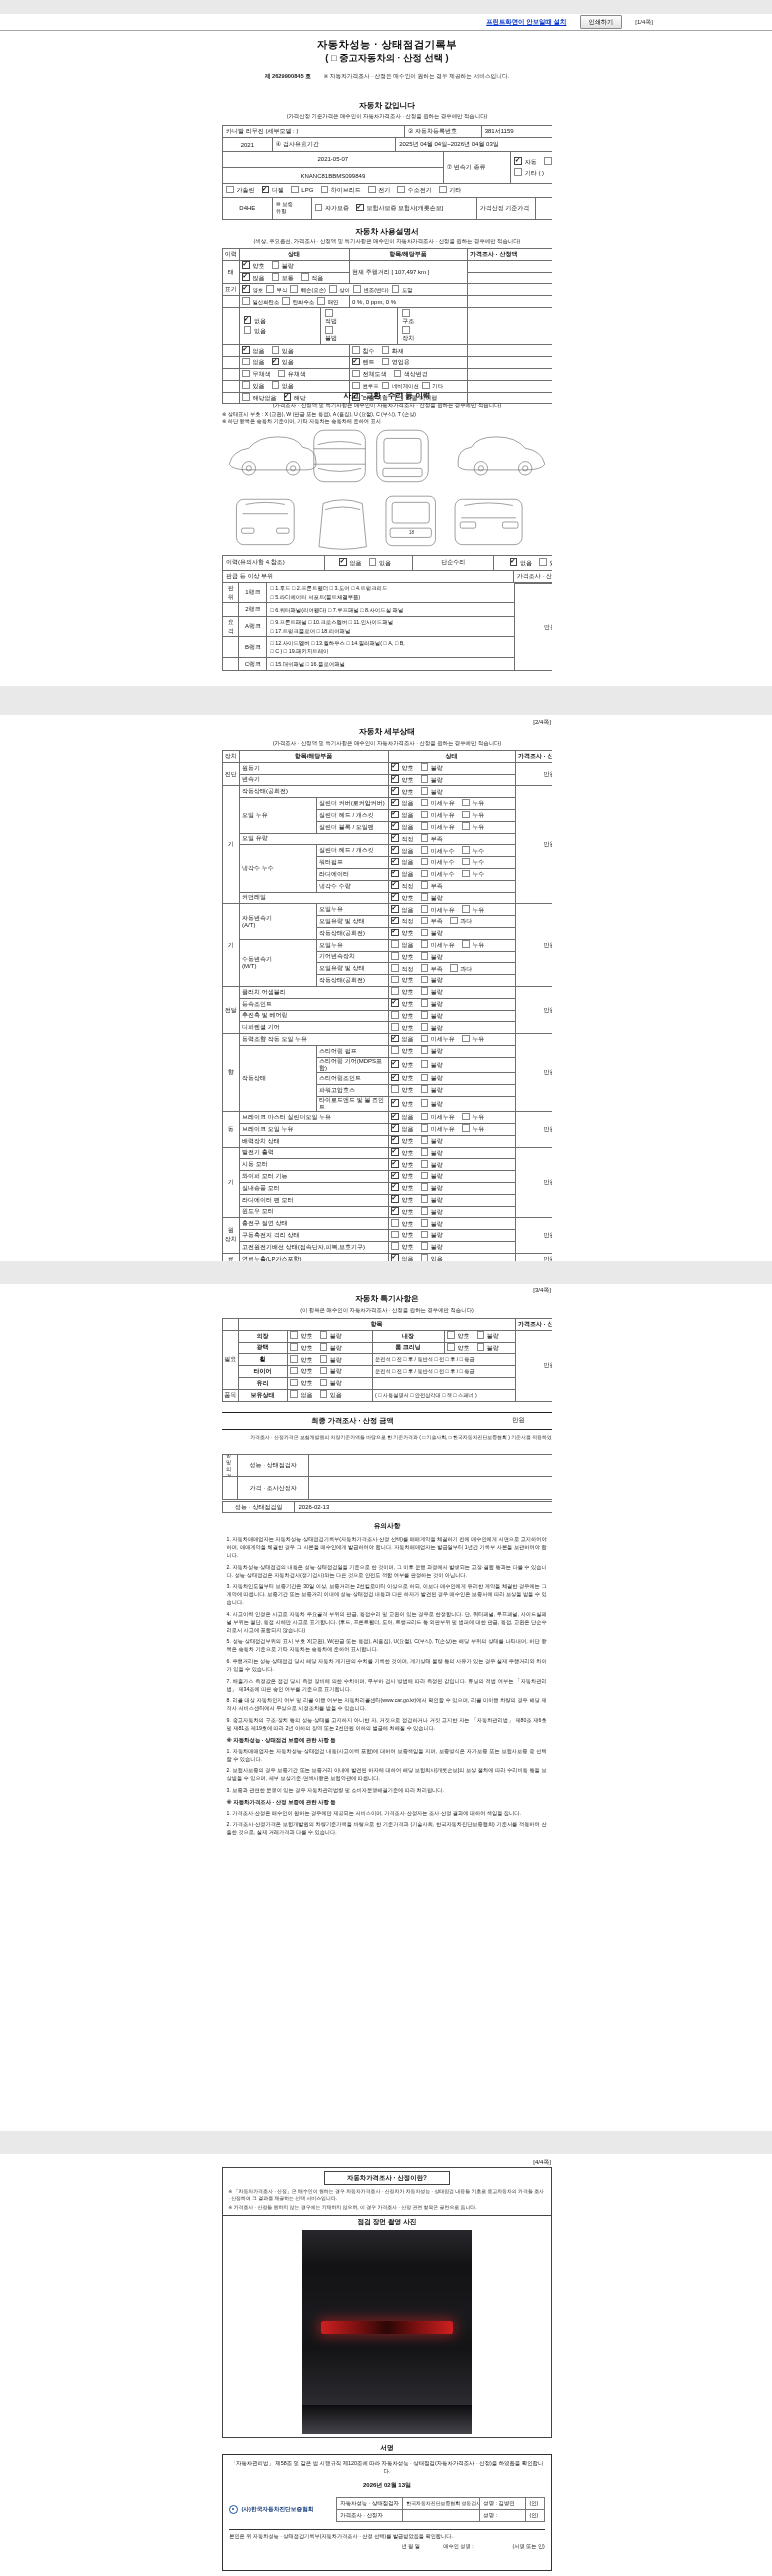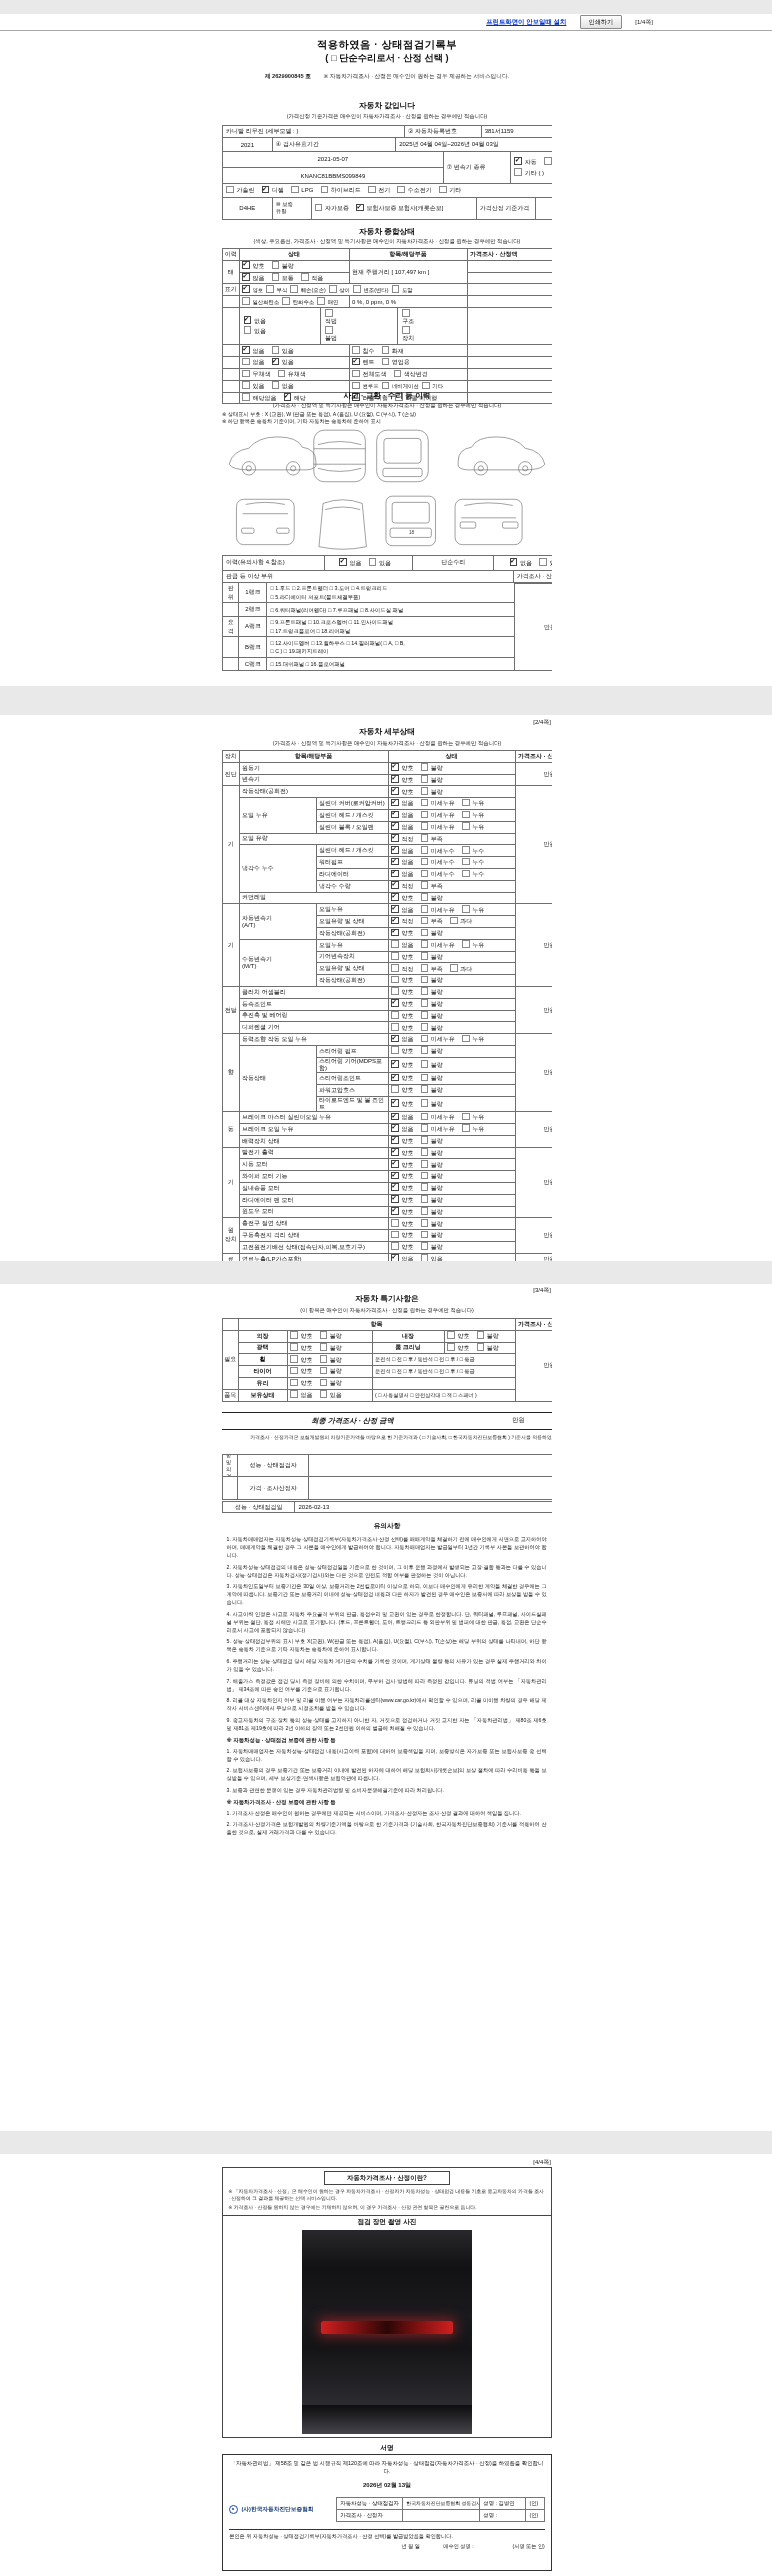--- a/index.html
+++ b/index.html
@@ -55,21 +55,21 @@
   #diagwrap{position:relative;}
   .dnum{position:absolute;font-size:4.6px;color:#333;}
   
   .rk{font-size:5.4px;white-space:pre-line;line-height:8.2px;}
   
   .fp-h{font-size:6.7px;font-weight:bold;text-align:center;}
   .fp-item{font-size:5.2px;line-height:8px;margin-bottom:3.6px;color:#151515;text-align:justify;}
   .fp-sub{font-size:5.4px;font-weight:bold;margin:5.2px 0 2.6px 0;}
   
   #finalrow{display:flex;align-items:center;border-top:1px solid #222;border-bottom:1px solid #222;height:17.5px;width:363px;box-sizing:border-box;background:#fff;}
-  #finalrow .fl{flex:1;text-align:center;font-weight:bold;font-size:7.2px;font-style:italic;}
+  #finalrow .fl{flex:1;text-align:center;font-weight:bold;font-size:7.2px;}
   #finalrow .fu{width:71px;text-align:center;font-size:6.2px;}
   #finalrow .fe{width:31px;}
   #fnote{width:402px;margin-left:-19.6px;font-size:4.9px;line-height:7.7px;text-align:center;color:#222;}
   
   .infobox{border:1px solid #444;box-sizing:border-box;padding:3.1px 5.2px 4.1px 5.2px;background:#fff;}
   .ib-title{width:124px;margin:0 auto 3.1px auto;border:0.5px solid #444;text-align:center;font-weight:bold;font-size:6.4px;padding:1.5px 0;}
   .ib-line{font-size:4.9px;line-height:7px;color:#222;}
   
   .photobox{border:1px solid #444;box-sizing:border-box;background:#fff;height:223px;}
   .photo-title{text-align:center;font-weight:bold;font-size:6.7px;margin-top:2.1px;}
@@ -102,22 +102,22 @@
   <div class="band" style="top:2131px;height:23px;"></div>
 
   <div id="printbar">
     <span class="toplink">프린트화면이 안보일때 설치</span>
     <button class="printbtn">인쇄하기</button>
     <span class="pagemark">[1/4쪽]</span>
   </div>
 
   <div id="doc">
 
-    <div class="blk t1 center" style="top:38px;">적용하였음 · 상태점검기록부</div>
-    <div class="blk t2 center" style="top:52px;">(  □  단순수리로서 · 산정 선택  )</div>
+    <div class="blk t1 center" style="top:38px;">자동차성능 · 상태점검기록부</div>
+    <div class="blk t2 center" style="top:52px;">(  □  중고자동차의 · 산정 선택  )</div>
     <div class="blk docnum center" style="top:73px;">
       <span style="font-weight:bold;">제 2629900845 호</span>
       <span style="display:inline-block;width:9.3px;"></span>
       <span>※ 자동차가격조사 · 산정은 매수인이 원하는 경우 제공하는 서비스입니다.</span>
     </div>
 
     <div class="blk sectitle" style="top:101px;">자동차 값입니다</div>
     <div class="blk secnote" style="top:113px;">(가격산정 기준가격은 매수인이 자동차가격조사 · 산정을 원하는 경우에만 적습니다)</div>
 
     <div class="blk" style="top:125px;">
@@ -174,21 +174,21 @@
         <div class="fc" style="width:166px;">
             <span><span class="cb"></span><span class="olb">자가보증</span><span class="cb on"></span><span class="olb">보험사보증 보험사[캐롯손보]</span></span>
           </div>
         <div class="fc" style="width:60px;">
             <span>가격산정 기준가격</span>
           </div>
         <div class="fc ctr" style="width:48px;"></div>
       </div>
     </div>
 
-    <div class="blk sectitle" style="top:227px;">자동차 종합상태</div>
+    <div class="blk sectitle" style="top:227px;">자동차 사용설명서</div>
     <div class="blk secnote" style="top:238px;">(색상, 주요옵션, 가격조사 · 산정액 및 특기사항은 매수인이 자동차가격조사 · 산정을 원하는 경우에만 적습니다)</div>
 
     <div class="blk" style="top:248px;">
       <table class="grid">
         <colgroup>
             <col style="width:16.5px">
             <col style="width:110px">
             <col style="width:118px">
             <col style="width:118px">
           </colgroup>

